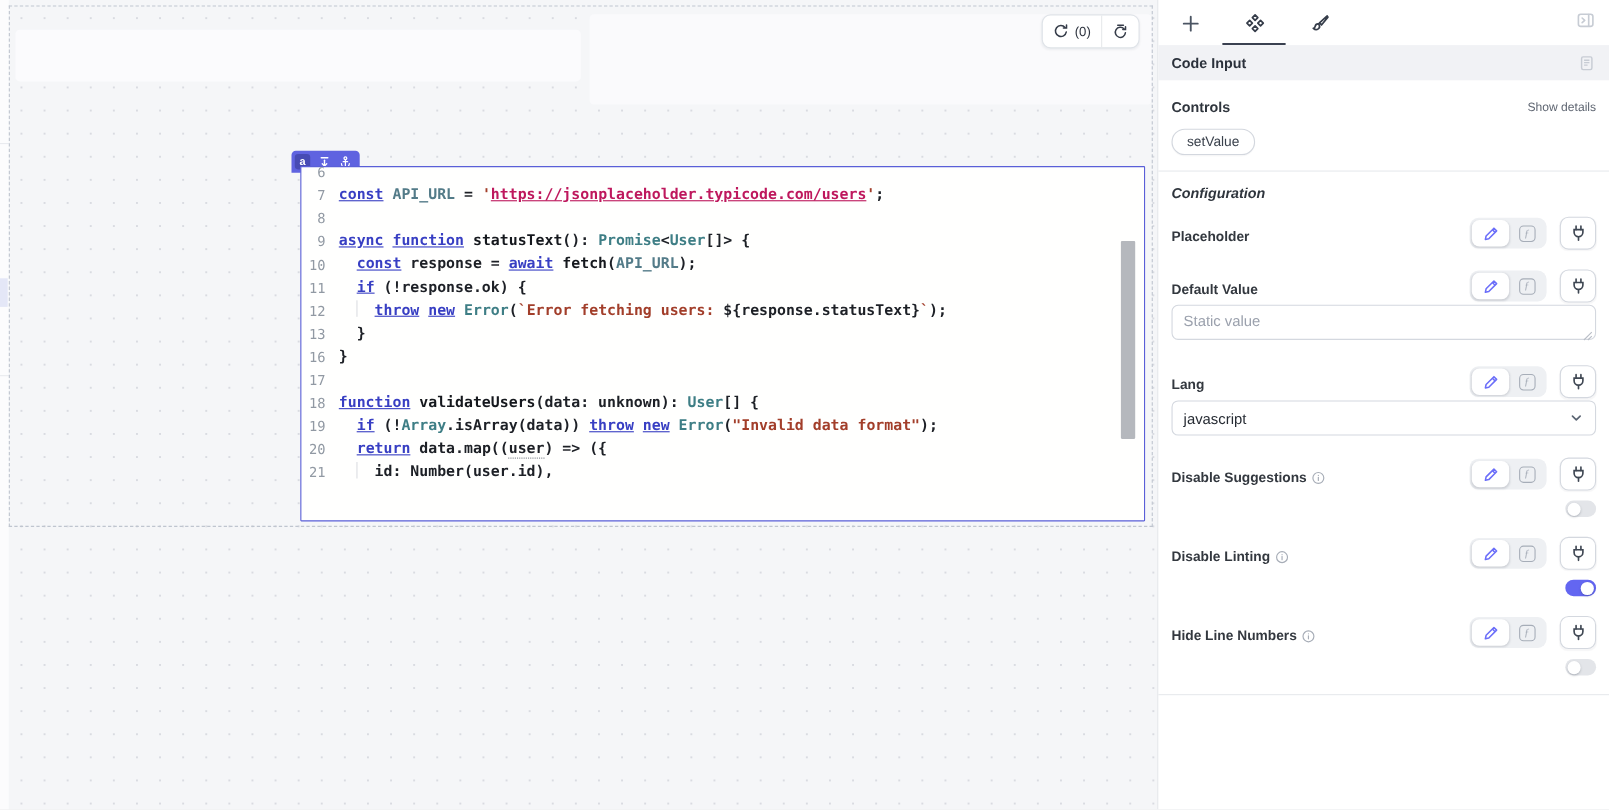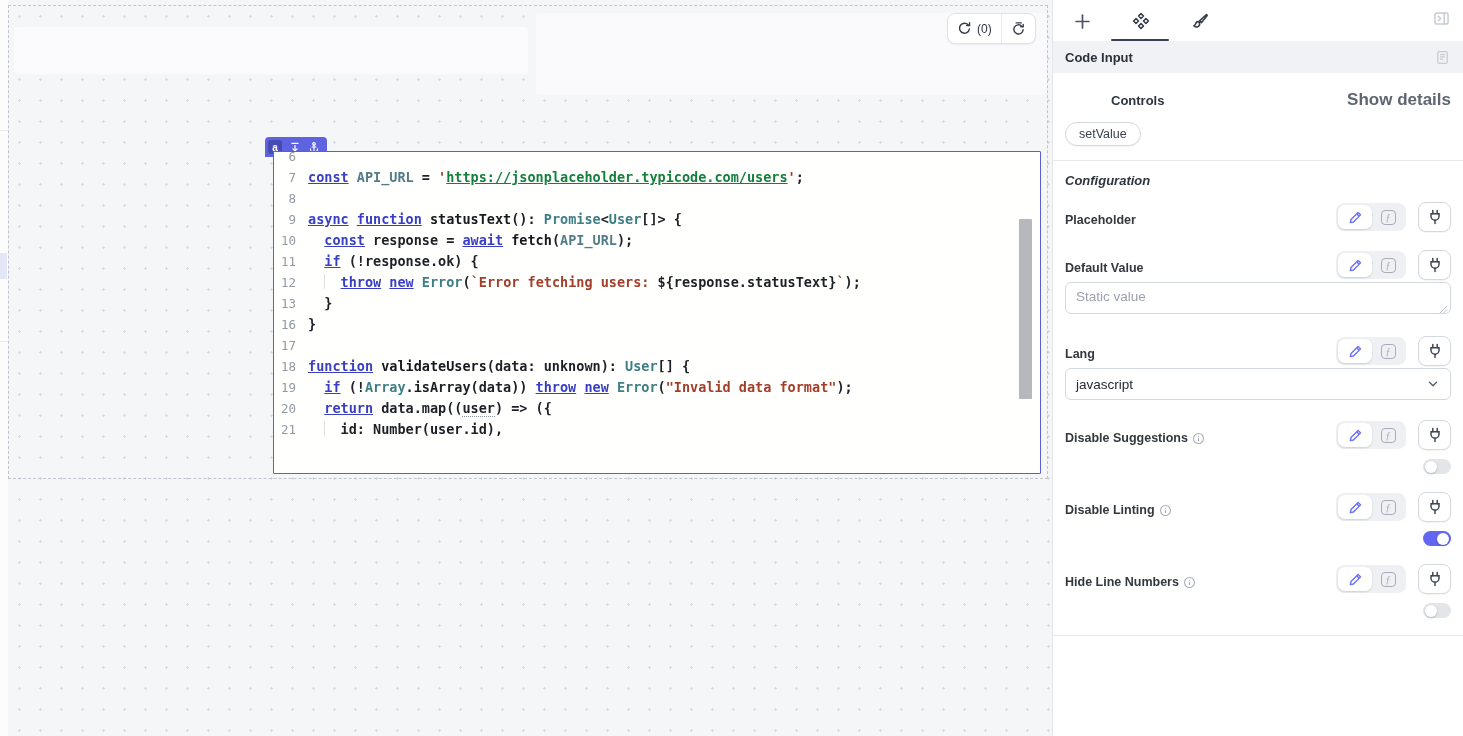--- a/index.html
+++ b/index.html
@@ -37,43 +37,43 @@
   .code-line{display:flex;height:21px;line-height:21px;font-family:"DejaVu Sans Mono",monospace;
         font-size:13.5px;font-weight:600;}
   .code-line .gut{flex:0 0 22px;text-align:right;color:#9199a3;font-size:12.5px;font-weight:400;}
   .code-line .lc{white-space:pre;padding-left:12px;color:#1d2026;}
   .tk-pl{color:#1d2026;}
   .tk-kw{color:#383fc3;text-decoration:underline;}
   .tk-def{color:#537b88;}
   .tk-typ{color:#3e7e85;}
   .tk-fn{color:#15181d;}
   .tk-str{color:#a23e2a;}
-  .tk-lnk{color:#15803d;text-decoration:underline;}
+  .tk-lnk{color:#be185d;text-decoration:underline;}
   .tk-hint{color:#1d2026;border-bottom:1px dotted #8a8f96;}
   .tk-gd{display:inline-block;width:1px;margin-right:-1px;height:15px;vertical-align:-2px;background:#dcdee2;}
   .code-scrollbar{position:absolute;right:8px;top:67px;width:13px;height:180px;background:#b5b8bd;border-radius:1px;}
   
   .inspector{position:absolute;left:1052px;top:0;width:411px;height:736px;background:#fff;
         border-left:1px solid #e4e6ea;}
   .tabs{position:relative;height:41px;}
   .tab{position:absolute;top:10px;width:22px;height:22px;display:flex;align-items:center;justify-content:center;cursor:pointer;}
   .tab-plus{left:18px;color:#4b5563;}
   .tab-comp{left:77px;color:#363d4a;}
   .tab-brush{left:136px;color:#363d4a;}
   .tab-underline{position:absolute;left:58px;bottom:0;width:58px;height:2.5px;background:#3a4150;border-radius:2px;}
   .tab-collapse{position:absolute;right:13px;top:10px;color:#c7ccd4;cursor:pointer;}
   .section-header{height:32px;background:#f1f2f5;display:flex;align-items:center;
         justify-content:space-between;padding:0 13px 0 12px;}
   .section-title{font-size:13px;font-weight:700;color:#2b313b;}
   .doc-icon{color:#c7ccd4;}
   .content{padding:0 12px;}
   .row-between{display:flex;align-items:center;justify-content:space-between;}
   .controls-head{margin-top:17px;}
-  .grp-title{font-size:13px;font-weight:700;color:#2f353d;margin-left:46px;}
-  .link{font-size:17px;color:#5f6672;cursor:pointer;font-weight:bold;}
+  .grp-title{font-size:13px;font-weight:700;color:#2f353d;}
+  .link{font-size:11px;color:#5f6672;cursor:pointer;}
   .pill-btn{display:inline-block;margin-top:12px;padding:4px 13px;font-size:12.5px;color:#3a414c;
         background:#fff;border:1px solid #d3d7de;border-radius:13px;cursor:pointer;
         box-shadow:0 1px 1px rgba(20,30,50,.04);}
   .divider{height:1px;background:#e7e9ed;margin:14px -12px 0 -12px;}
   .config-title{margin-top:12px;font-size:13px;font-weight:700;color:#2f353d;font-style:italic;}
   .field-head{display:flex;align-items:flex-end;justify-content:space-between;margin-top:14px;}
   .field-label{font-size:12.5px;font-weight:700;color:#33383f;padding-bottom:5px;white-space:nowrap;}
   .info-icon{display:inline-block;vertical-align:-2.5px;margin-left:4px;color:#a7adb7;}
   .cluster{display:flex;align-items:center;}
   .seg{display:flex;align-items:center;background:#eef0f3;border-radius:8px;height:28px;padding:2px;}

